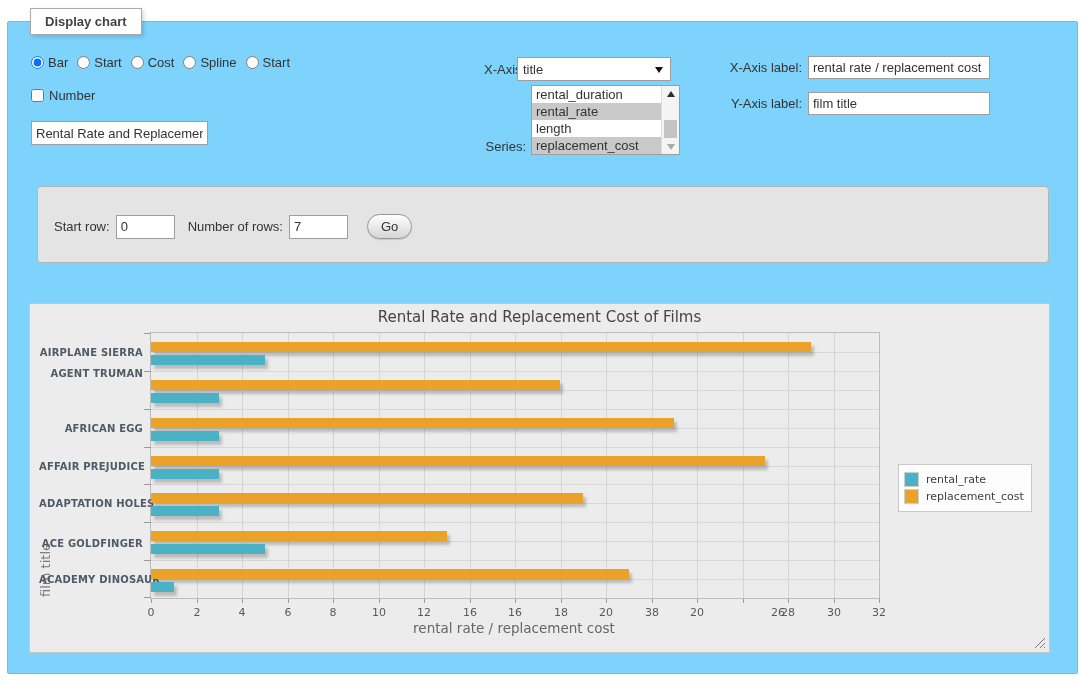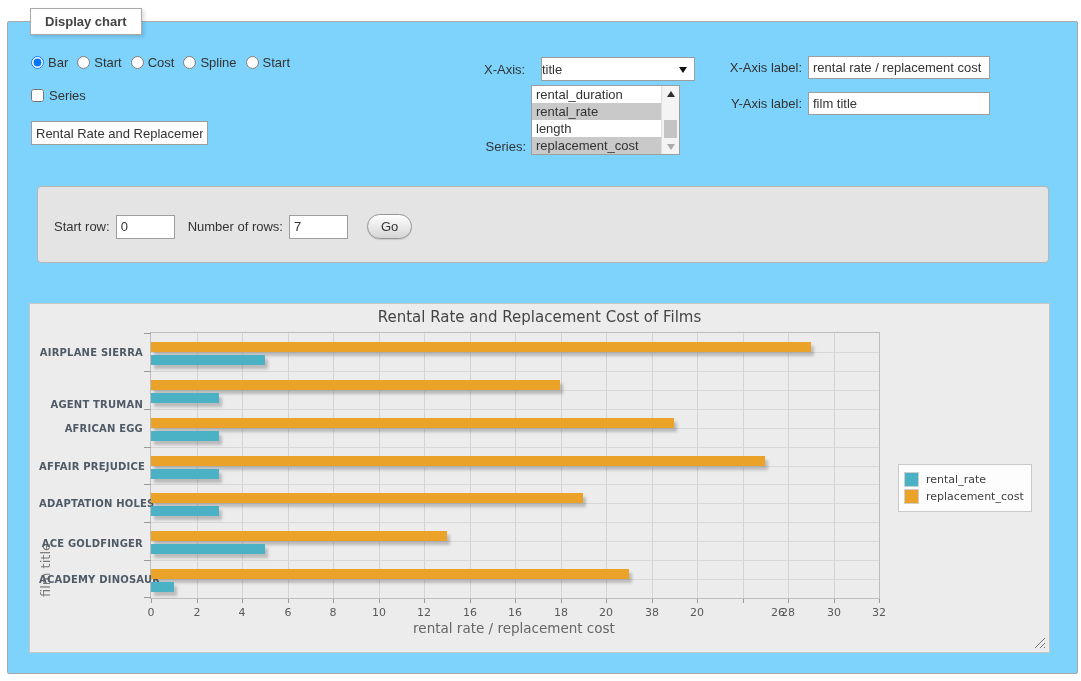--- a/index.html
+++ b/index.html
@@ -22,23 +22,23 @@
   input[type=text]{border:1px solid #9e9e9e;background:#fff;color:#333;
                    font-family:"Liberation Sans",sans-serif;font-size:13px;padding:2px 4px;box-sizing:border-box;}
   .title-input{position:absolute;left:23px;top:99px;width:177px;height:24px;}
 
   .lbl{position:absolute;color:#333;}
   .xaxis-lbl{left:476px;top:40px;width:42px;text-align:left;}
   .series-lbl{left:474px;top:117px;width:44px;text-align:right;}
   .xaxislabel-lbl{left:716px;top:38px;width:78px;text-align:right;}
   .yaxislabel-lbl{left:716px;top:74px;width:78px;text-align:right;}
 
-  .fake-select{position:absolute;left:533px;top:35px;width:154px;height:24px;background:#fff;
+  .fake-select{position:absolute;left:509px;top:35px;width:154px;height:24px;background:#fff;
                border:1px solid #9e9e9e;box-sizing:border-box;display:flex;align-items:center;
-               cursor:default;}
+               padding-left:5px;cursor:default;}
   .fake-select .arrow{position:absolute;right:7px;top:9px;width:0;height:0;
                border-left:4px solid transparent;border-right:4px solid transparent;border-top:6px solid #111;}
 
   .listbox{position:absolute;left:523px;top:63px;width:149px;height:70px;background:#fff;
            border:1px solid #9e9e9e;box-sizing:border-box;overflow:hidden;}
   .listbox .opts{position:absolute;left:0;top:0;right:17px;bottom:0;}
   .opt{height:17px;line-height:17px;padding-left:4px;white-space:nowrap;overflow:hidden;}
   .opt.sel{background:#c9c9c9;}
   .sbar{position:absolute;right:0;top:0;width:17px;bottom:0;background:#f4f4f4;border-left:1px solid #ddd;}
   .sbtn{position:absolute;left:0;width:17px;height:15px;display:flex;align-items:center;justify-content:center;}
@@ -114,21 +114,21 @@
           <span>Spline</span>
         </label>
         <label class="radio-item">
           <input type="radio" name="ctype" style="">
           <span>Start</span>
         </label>
       </div>
 
     <label class="check-row">
       <input type="checkbox" style="">
-      <span>Series</span>
+      <span>Number</span>
     </label>
 
     <input type="text" class="title-input" value="Rental Rate and Replacement Cost of Films" style="">
 
     <span class="lbl xaxis-lbl">X-Axis:</span>
     <div class="fake-select">
       <span>title</span>
       <span class="arrow"></span>
     </div>
 
@@ -237,21 +237,21 @@
           <div class="ytick" style="top: 38px;"></div>
           <div class="ytick" style="top: 76px;"></div>
           <div class="ytick" style="top: 114px;"></div>
           <div class="ytick" style="top: 151px;"></div>
           <div class="ytick" style="top: 189px;"></div>
           <div class="ytick" style="top: 227px;"></div>
           <div class="ytick" style="top: 264px;"></div>
           <div class="ylab" style="top: 18.9286px;">AIRPLANE SIERRA</div>
           <div class="bar" style="left: 0px; top: 9px; width: 660px; background: rgb(234, 162, 40);"></div>
           <div class="bar" style="left: 0px; top: 22px; width: 114px; background: rgb(75, 178, 197);"></div>
-          <div class="ylab" style="top: 71px;">AGENT TRUMAN</div>
+          <div class="ylab" style="top: 40px;">AGENT TRUMAN</div>
           <div class="bar" style="left: 0px; top: 47px; width: 409px; background: rgb(234, 162, 40);"></div>
           <div class="bar" style="left: 0px; top: 60px; width: 68px; background: rgb(75, 178, 197);"></div>
           <div class="ylab" style="top: 94.6429px;">AFRICAN EGG</div>
           <div class="bar" style="left: 0px; top: 85px; width: 523px; background: rgb(234, 162, 40);"></div>
           <div class="bar" style="left: 0px; top: 98px; width: 68px; background: rgb(75, 178, 197);"></div>
           <div class="ylab" style="top: 132.5px;">AFFAIR PREJUDICE</div>
           <div class="bar" style="left: 0px; top: 123px; width: 614px; background: rgb(234, 162, 40);"></div>
           <div class="bar" style="left: 0px; top: 136px; width: 68px; background: rgb(75, 178, 197);"></div>
           <div class="ylab" style="top: 170.357px;">ADAPTATION HOLES</div>
           <div class="bar" style="left: 0px; top: 160px; width: 432px; background: rgb(234, 162, 40);"></div>

